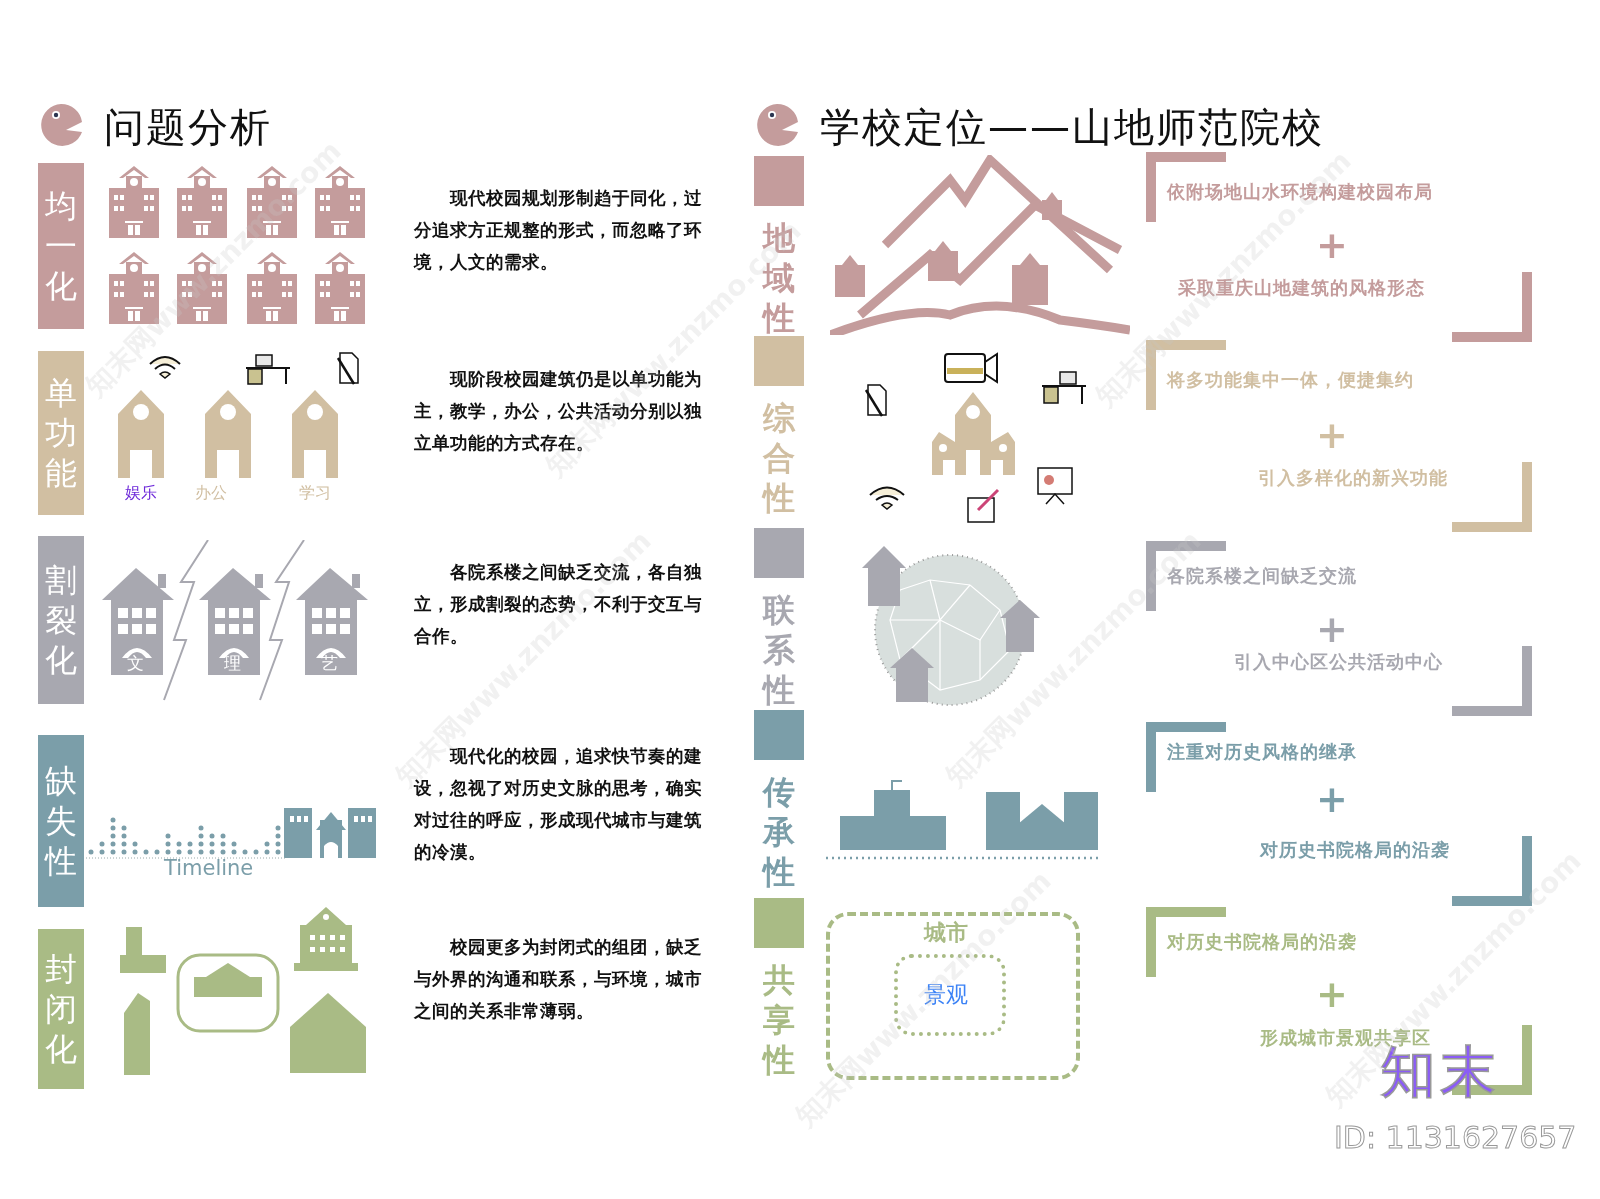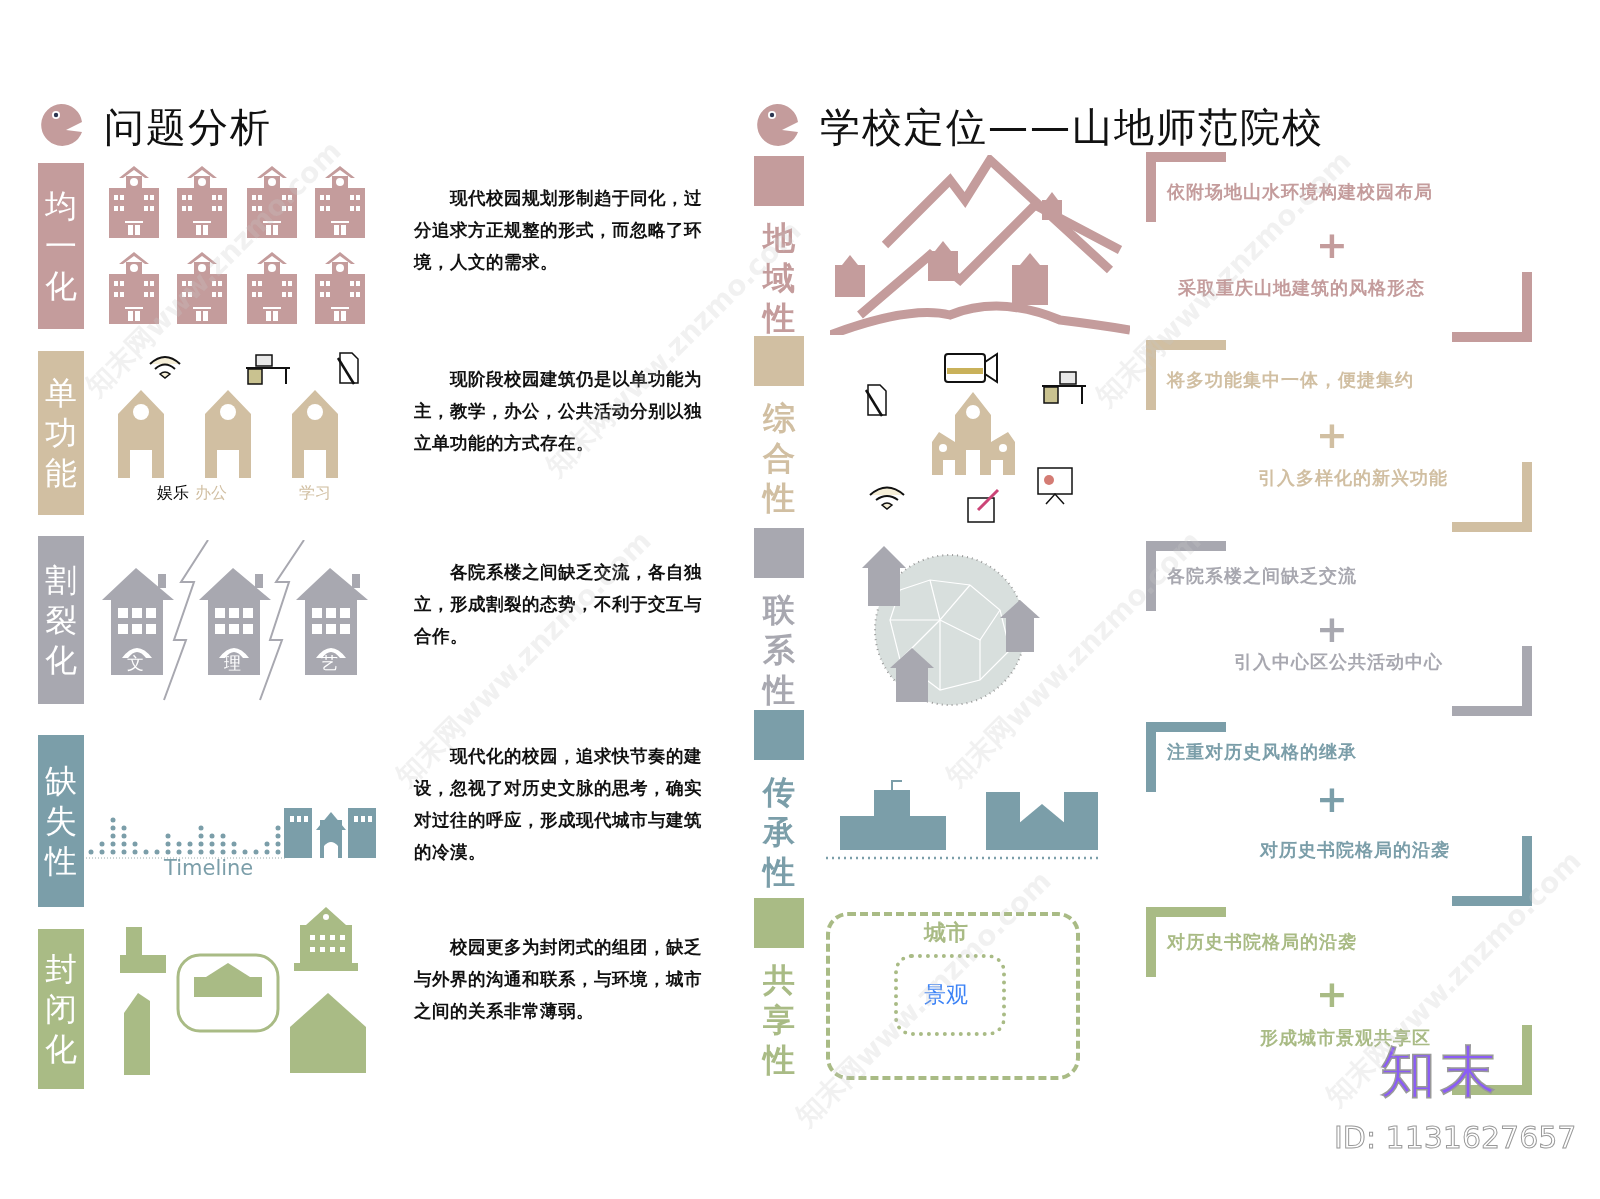--- a/index.html
+++ b/index.html
@@ -107,21 +107,21 @@
     <path d="M8 64 L31 40 L54 64 L54 128 L42 128 L42 100 L20 100 L20 128 L8 128Z"></path>
     <path d="M95 64 L118 40 L141 64 L141 128 L129 128 L129 100 L107 100 L107 128 L95 128Z"></path>
     <path d="M182 64 L205 40 L228 64 L228 128 L216 128 L216 100 L194 100 L194 128 L182 128Z"></path>
   </g>
   <g fill="#fff">
       <circle cx="31" cy="62" r="8"></circle>
       <circle cx="118" cy="62" r="8"></circle>
       <circle cx="205" cy="62" r="8"></circle>
     </g>
 </svg>
-<div class="cap" style="left:125px;top:483px;color:#000000;margin-left:32px;">娱乐</div>
+<div class="cap" style="left:125px;top:483px;color:#6d28d9;">娱乐</div>
 <div class="cap" style="left:195px;top:483px;color:#d1bfa2;">办公</div>
 <div class="cap" style="left:299px;top:483px;color:#d1bfa2;">学习</div>
 
 <svg class="abs" style="left:96px;top:540px;" width="280" height="165">
   <g fill="#a8a8b0">
     <path d="M6 60 L40 28 L78 60Z"></path>
       <rect x="62" y="34" width="8" height="14"></rect>
     <rect x="15" y="60" width="52" height="75"></rect>
     <path d="M103 60 L137 28 L175 60Z"></path>
       <rect x="159" y="34" width="8" height="14"></rect>

